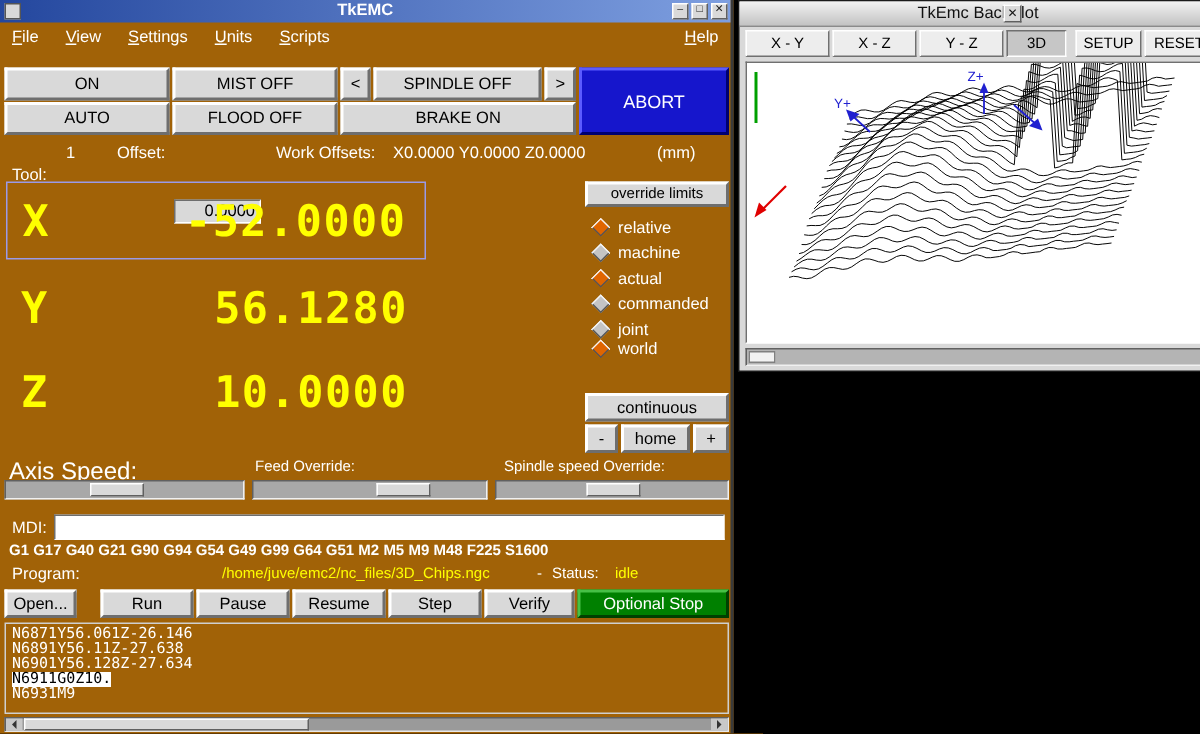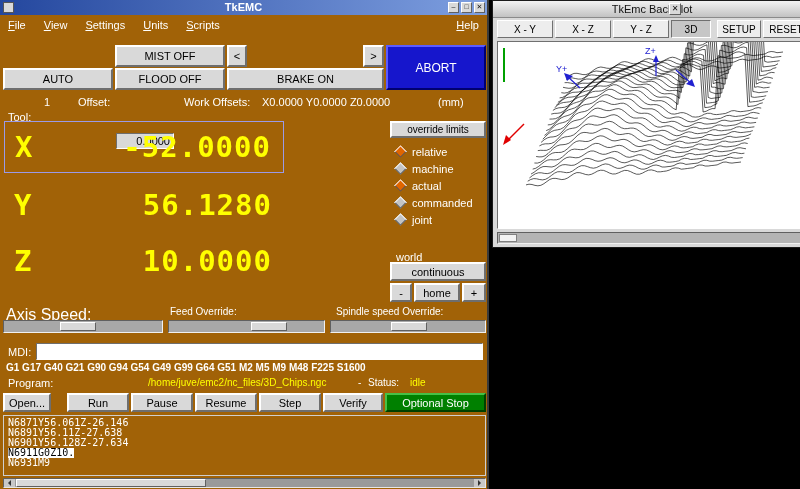--- a/index.html
+++ b/index.html
@@ -99,22 +99,24 @@
 
   <div class="menubar">
     <span class="mi">File</span>
     <span class="mi">View</span>
     <span class="mi">Settings</span>
     <span class="mi">Units</span>
     <span class="mi">Scripts</span>
     <span class="mi mi-help">Help</span>
   </div>
 
+  <div class="b" style="left:3px;top:45px;width:110px;height:22px;">ON</div>
   <div class="b" style="left:115px;top:45px;width:110px;height:22px;">MIST OFF</div>
   <div class="b" style="left:227px;top:45px;width:20px;height:22px;">&lt;</div>
+  <div class="b" style="left:249px;top:45px;width:112px;height:22px;">SPINDLE OFF</div>
   <div class="b" style="left:363px;top:45px;width:21px;height:22px;">&gt;</div>
   <div class="b blue" style="left:386px;top:45px;width:100px;height:45px;">ABORT</div>
   <div class="b" style="left:3px;top:68px;width:110px;height:22px;">AUTO</div>
   <div class="b" style="left:115px;top:68px;width:110px;height:22px;">FLOOD OFF</div>
   <div class="b" style="left:227px;top:68px;width:157px;height:22px;">BRAKE ON</div>
 
   <span class="lbl" style="left:8px;top:111px;">Tool:</span>
   <span class="lbl" style="left:44px;top:96px;">1</span>
   <span class="lbl" style="left:78px;top:96px;">Offset:</span>
   <div class="entry" style="left:116px;top:93px;width:58px;height:16px;">0.0000</div>
@@ -150,21 +152,21 @@
     <span class="rl">actual</span>
   </div>
   <div class="radio" style="top:194px;">
     <span class="diam"></span>
     <span class="rl">commanded</span>
   </div>
   <div class="radio" style="top:211px;">
     <span class="diam"></span>
     <span class="rl">joint</span>
   </div>
-  <div class="radio sel" style="top:244px;flex-direction:column;">
+  <div class="radio sel" style="top:224px;">
     <span class="diam"></span>
     <span class="rl">world</span>
   </div>
 
   <div class="b" style="left:390px;top:262px;width:96px;height:19px;">continuous</div>
   <div class="b" style="left:390px;top:283px;width:22px;height:19px;">-</div>
   <div class="b" style="left:414px;top:283px;width:46px;height:19px;">home</div>
   <div class="b" style="left:462px;top:283px;width:24px;height:19px;">+</div>
 
   <span class="lbl" style="left:6px;top:306px;font-size:16px;">Axis Speed:</span>

